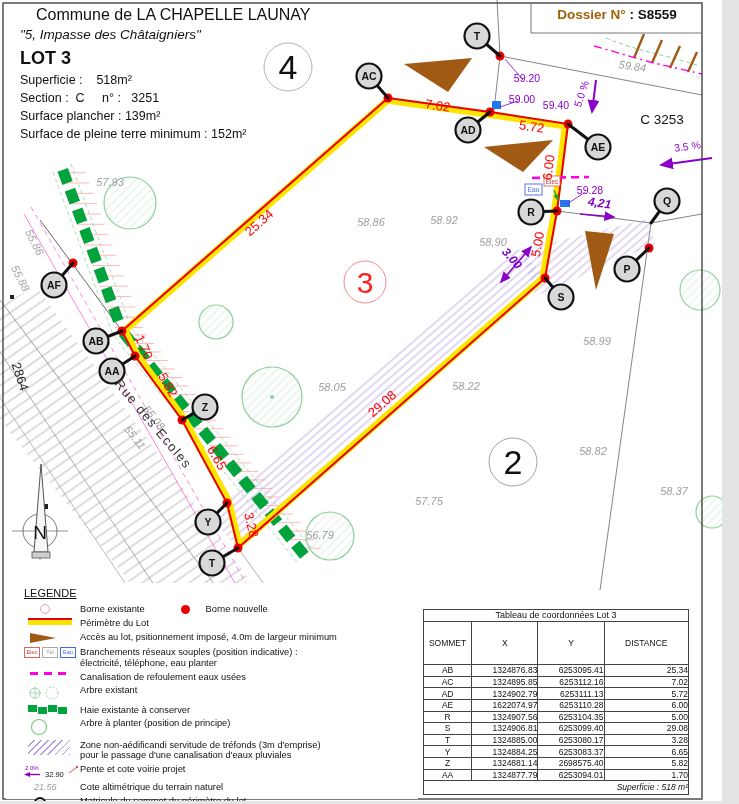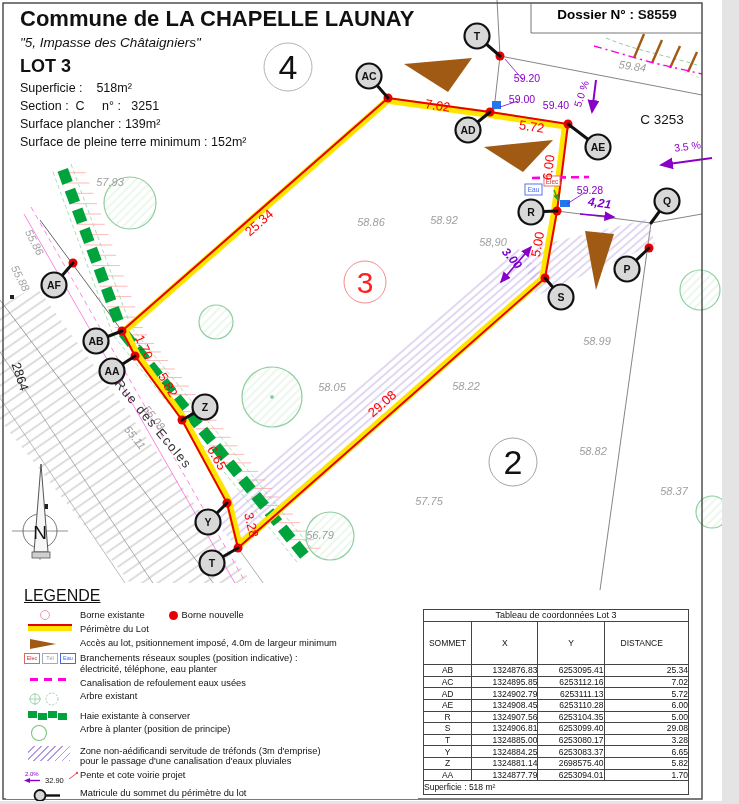--- a/index.html
+++ b/index.html
@@ -3,56 +3,56 @@
 <meta charset="utf-8">
 <style>
   html,body{margin:0;padding:0;background:#ececec;}
   .sheet{position:relative;width:739px;height:804px;background:#fff;overflow:hidden;
          font-family:"Liberation Sans",sans-serif;color:#111;}
   .gray-strip-right{position:absolute;left:722px;top:0;width:17px;height:804px;background:#e4e4e4;}
   .gray-strip-bottom{position:absolute;left:0;top:801px;width:739px;height:3px;background:#e4e4e4;}
   svg.plan{position:absolute;left:0;top:0;}
   
   .header{position:absolute;left:20px;top:6px;width:420px;}
-  .hdr-commune{font-size:22px;margin:0 0 3px 0;font-weight:700;}
+  .hdr-commune{font-size:16px;margin:0 0 3px 16px;font-weight:400;}
   .hdr-address{font-size:13.5px;font-style:italic;margin:0 0 6px 0;}
   .hdr-lot{font-size:18px;font-weight:bold;margin:2px 0 4px 0;}
   .hdr-line{font-size:12.5px;margin:4px 0;white-space:pre;}
   
   .dossier{position:absolute;left:533px;top:7px;width:168px;text-align:center;font-size:13.5px;font-weight:bold;}
-  .dossier .blue{color:#000000;}
+  .dossier .blue{color:#a16207;}
   
   .legend{position:absolute;left:6px;top:583px;width:412px;height:216px;background:#fff;padding:4px 0 0 18px;box-sizing:border-box;}
-  .lg-title{font-size:16px;text-decoration:underline;margin:0 0 5px 0;}
+  .lg-title{font-size:11px;text-decoration:underline;margin:0 0 5px 0;}
   .lg-row{display:flex;align-items:flex-start;margin:0 0 3.2px 0;font-size:9.3px;line-height:1.15;}
   .lg-sym{width:56px;flex:0 0 56px;display:flex;align-items:center;justify-content:flex-start;gap:2px;}
   .lg-ring{width:8px;height:8px;border:1.5px solid #e89ab0;border-radius:50%;margin-left:16px;}
   .lg-dot{width:9px;height:9px;background:#e80000;border-radius:50%;}
   .lg-perim{width:44px;height:5px;background:#ffe400;border-top:2.2px solid #e60000;margin-left:4px;}
   .lg-box{display:inline-block;width:14px;height:9px;border:1px solid;font-size:5.5px;text-align:center;line-height:9px;}
   .lg-canal{width:40px;height:3px;margin-left:6px;background:repeating-linear-gradient(90deg,#ff00e0 0 8px,transparent 8px 14px);}
   .lg-haie{margin-left:4px;display:flex;gap:1px;}
   .lg-haie span{width:9px;height:7px;background:#00a33c;display:inline-block;}
   .lg-haie span:nth-child(2){margin-top:2px;}
   .lg-haie span:nth-child(4){margin-top:2px;}
   .lg-zone{width:42px;height:15px;margin-left:4px;background:repeating-linear-gradient(135deg,transparent 0 4px,#b49ae0 4px 5px);}
   .lg-cote{font-size:9px;font-style:italic;color:#9e9e9e;margin-left:10px;}
-  .pair-gap{margin-left:24px;display:flex;align-items:center;gap:4px;}
+  .pair-gap{margin-left:36px;display:flex;align-items:center;gap:16px;}
   .two-line{display:block;}
   
   .coord{position:absolute;left:423px;top:609px;width:246px;font-size:8.5px;}
   .coord table{border-collapse:collapse;width:266px;}
   .coord td,.coord th{border:0.8px solid #444;padding:0;height:10.6px;font-weight:400;}
   .coord .title{text-align:center;font-size:9px;}
   .coord th{text-align:center;}
   .col-s{width:50px;text-align:center;}
   .col-x{width:71px;text-align:right;padding-right:10px;}
   .col-y{width:71px;text-align:right;padding-right:10px;}
   .col-d{width:54px;text-align:right;padding-right:3px;}
-  .coord .foot{text-align:left;height:12.5px;}
+  .coord .foot{text-align:right;height:12.5px;font-style:italic;}
   .notes{position:absolute;left:434px;top:771px;font-size:10.5px;line-height:1.55;}
   
   text{font-family:"Liberation Sans",sans-serif;}
   .t-level{font-size:11px;font-style:italic;fill:#9e9e9e;}
   .t-meas{font-size:13px;fill:#ff0000;}
   .t-purple{font-size:10.5px;fill:#8a00c8;}
   .t-purple-b{font-size:12px;font-weight:bold;font-style:italic;fill:#7a00c8;}
   .t-vertex{font-size:10.5px;font-weight:bold;fill:#111;}
   .t-parcel{font-size:34px;fill:#111;}
   .t-parcel3{font-size:30px;fill:#ff2020;}
@@ -509,20 +509,26 @@
       <polygon points="0,10.5 6,8 6,13" fill="#8a00c8"></polygon>
             <line x1="5" y1="10.5" x2="16" y2="10.5" stroke="#8a00c8" stroke-width="1.4"></line>
       <text x="21" y="13" font-size="7.5" fill="#111">32.90</text>
       <line x1="45" y1="9" x2="53" y2="3" stroke="#e05050" stroke-width="1"></line>
             <circle cx="53" cy="3" r="1.2" fill="#e05050"></circle>
     </svg>
         </span>
     <span>Pente et cote voirie projet</span>
   </div>
 
+  <div class="lg-row">
+    <span class="lg-sym">
+          <span class="lg-cote">21.56</span>
+        </span>
+    <span>Cote altimétrique du terrain naturel</span>
+  </div>
 
   <div class="lg-row">
     <span class="lg-sym">
           <svg width="36" height="15" style="margin-left:8px">
       <line x1="10" y1="7.5" x2="28" y2="7.5" stroke="#111" stroke-width="2.4"></line>
       <circle cx="8" cy="7.5" r="5.5" fill="#d8d8d8" stroke="#111" stroke-width="1.8"></circle>
     </svg>
         </span>
     <span>Matricule du sommet du périmètre du lot</span>
   </div>
@@ -531,21 +537,21 @@
 <div class="coord">
   <table>
     <tbody>
           <tr>
             <td class="title" colspan="4">Tableau de coordonnées Lot 3</td>
           </tr>
     <tr>
       <th class="col-s">SOMMET</th>
       <th class="col-x" style="text-align:center;padding:0">X</th>
       <th class="col-y" style="text-align:center;padding:0">Y</th>
-      <th class="col-d" style="text-align:left;padding:16px">DISTANCE</th>
+      <th class="col-d" style="text-align:center;padding:16px">DISTANCE</th>
     </tr>
     <tr>
             <td class="col-s">AB</td>
             <td class="col-x">1324876.83</td>
             <td class="col-y">6253095.41</td>
             <td class="col-d">25.34</td>
           </tr>
     <tr>
             <td class="col-s">AC</td>
             <td class="col-x">1324895.85</td>
@@ -553,21 +559,21 @@
             <td class="col-d">7.02</td>
           </tr>
     <tr>
             <td class="col-s">AD</td>
             <td class="col-x">1324902.79</td>
             <td class="col-y">6253111.13</td>
             <td class="col-d">5.72</td>
           </tr>
     <tr>
             <td class="col-s">AE</td>
-            <td class="col-x">1324908.45</td>
+            <td class="col-x">1622074.97</td>
             <td class="col-y">6253110.28</td>
             <td class="col-d">6.00</td>
           </tr>
     <tr>
             <td class="col-s">R</td>
             <td class="col-x">1324907.56</td>
             <td class="col-y">6253104.35</td>
             <td class="col-d">5.00</td>
           </tr>
     <tr>

